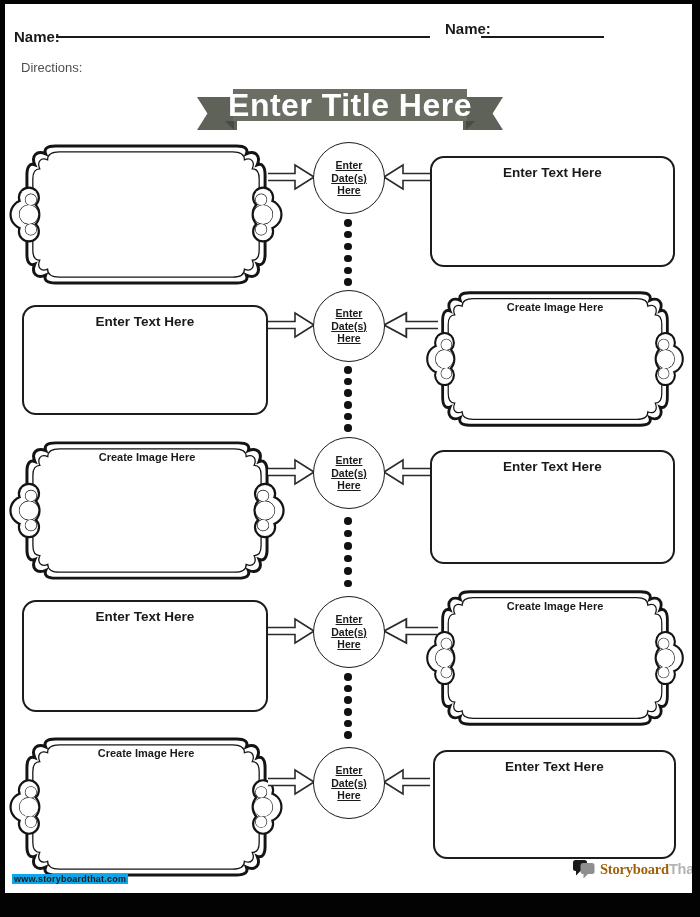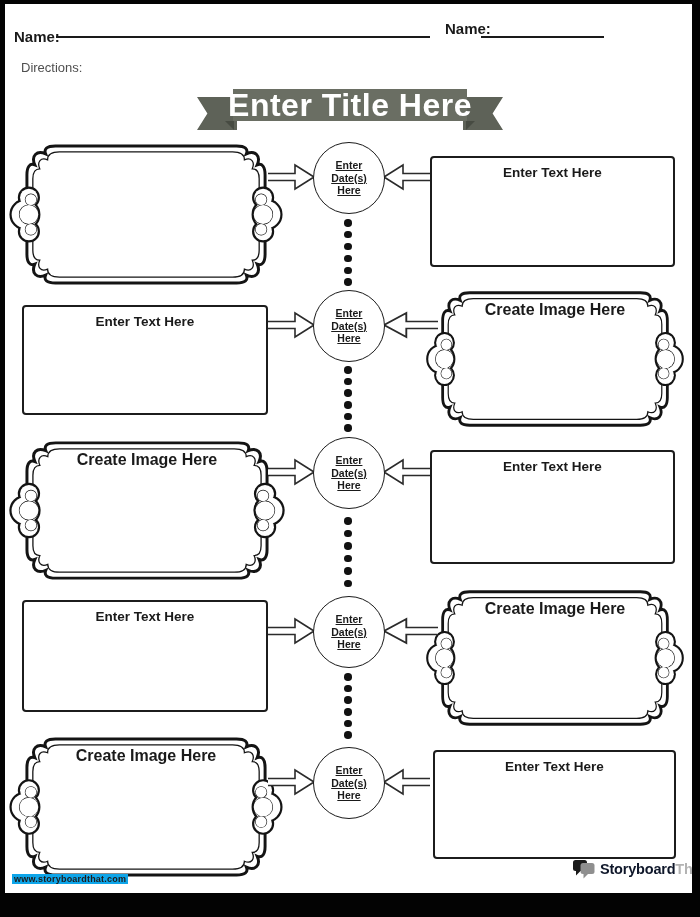--- a/index.html
+++ b/index.html
@@ -24,23 +24,23 @@
   .tail-right{left:463px;clip-path:polygon(0 0,0 100%,100% 100%,74% 50%,100% 0);}
   .band{position:absolute;left:233px;top:89px;width:234px;height:32px;background:#6a6e63;
         display:flex;align-items:center;justify-content:center;}
   .band-title{color:#fff;font-weight:700;font-size:32px;letter-spacing:.5px;white-space:nowrap;}
   .fold{position:absolute;top:121px;width:9px;height:9px;background:#474b42;}
   .fold-left{left:225px;clip-path:polygon(0 0,100% 0,100% 100%);}
   .fold-right{left:466px;clip-path:polygon(0 0,100% 0,0 100%);}
 
   
   .box{position:absolute;background:#fff;box-sizing:border-box;}
-  .text-box{border:2px solid #1c1c1c;border-radius:4px;}
+  .text-box{border:2px solid #1c1c1c;border-radius:14px;}
   .box-title{display:block;padding-top:7px;text-align:center;font-weight:700;font-size:13.5px;}
-  .image-frame .box-title{padding-top:13px;font-size:16px;}
+  .image-frame .box-title{padding-top:13px;font-size:11px;}
   .frame-svg{position:absolute;inset:0;width:100%;height:100%;overflow:visible;}
   .frame-title{position:relative;z-index:2;}
 
   .r1l{left:22px;top:141px;width:248px;height:147px;}
   .r1r{left:430px;top:156px;width:245px;height:111px;}
   .r2l{left:22px;top:305px;width:246px;height:110px;}
   .r2r{left:438px;top:288px;width:234px;height:142px;}
   .r3l{left:22px;top:438px;width:250px;height:145px;}
   .r3r{left:430px;top:450px;width:245px;height:114px;}
   .r4l{left:22px;top:600px;width:246px;height:112px;}
@@ -66,21 +66,21 @@
   .arrow.flip{transform:scaleX(-1);}
   .arrow.w54{width:54px;}
   .a1{top:163px}.a2{top:311px}.a3{top:458px}.a4{top:617px}.a5{top:768px}
   .al{left:268px}.ar{left:384px}
 
   
   .site-url{position:absolute;left:12px;top:874px;font-size:9px;font-weight:700;letter-spacing:.2px;
             color:#1c1c1c;background:#0ea5e9;padding:0 2px;z-index:4;}
   .logo{position:absolute;left:572px;top:859px;display:flex;align-items:center;gap:4px;z-index:4;}
   .logo-text{font-size:14.5px;font-weight:700;letter-spacing:-.2px;white-space:nowrap;}
-  .logo-text .t1{color:#0f172a;}
+  .logo-text .t1{color:#a16207;font-family:Liberation Serif, serif;}
   .logo-text .t2{color:#b3b3b3;}
 </style>
 </head>
 <body>
 
 <svg width="0" height="0" style="position:absolute">
   <defs>
     <g id="frame-def">
       <path d="M34 5 L218 5 C227 5 230 8 228 13 C237 9 243 15 239 24 C244 22 247 26 247 34
                L247 114 C247 122 244 126 239 124 C243 133 237 139 228 135 C230 140 227 143 218 143

